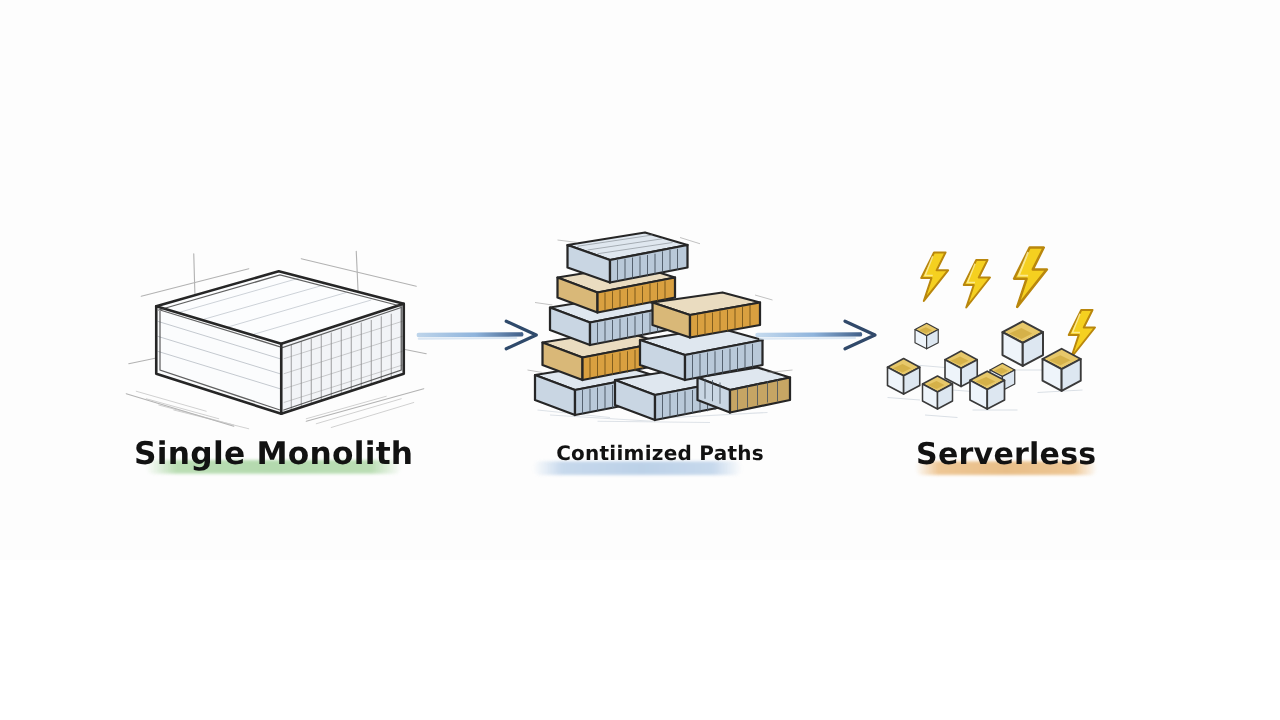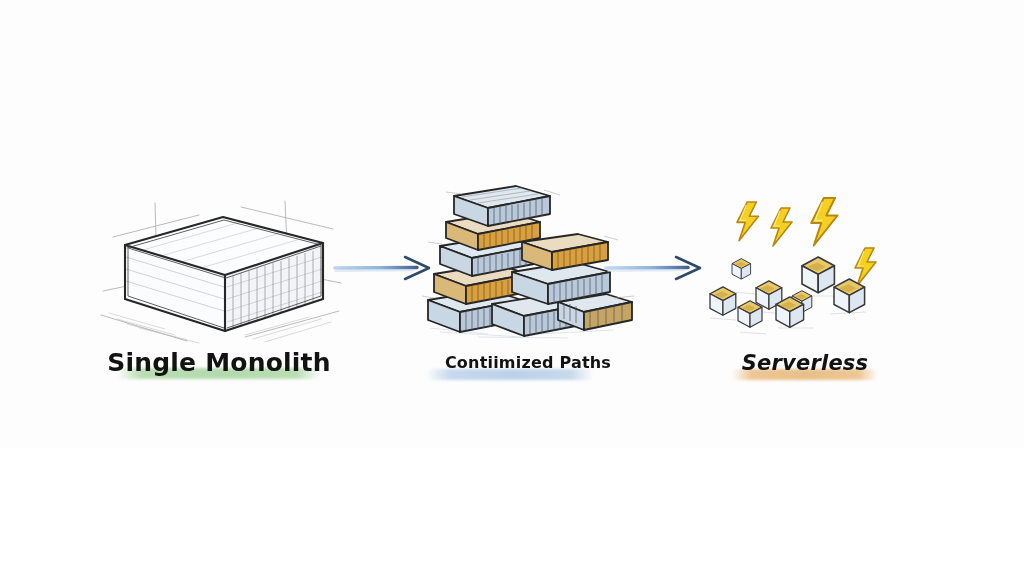--- a/index.html
+++ b/index.html
@@ -423,16 +423,16 @@
     <span class="label-text" style="font-size:25px; line-height:30px;">Single Monolith</span>
   </div>
 
   <div class="label-wrap" style="left:528px; top:348px; transform:translateX(-50%); width:280px;">
     <span class="hl hl-blue" style="width:168px; height:11px; bottom:-2px; margin-left:-18px;"></span>
     <span class="label-text" style="font-size:16px; line-height:30px;">Contiimized Paths</span>
   </div>
 
   <div class="label-wrap" style="left:805px; top:348px; transform:translateX(-50%); width:220px;">
     <span class="hl hl-orange" style="width:146px; height:11px; bottom:-2px;"></span>
-    <span class="label-text" style="font-size:21px; line-height:30px;font-style:italic;">Serverless</span>
+    <span class="label-text" style="font-size:24px; line-height:30px;">Serverless</span>
   </div>
 
 </div>
 
 </body></html>

